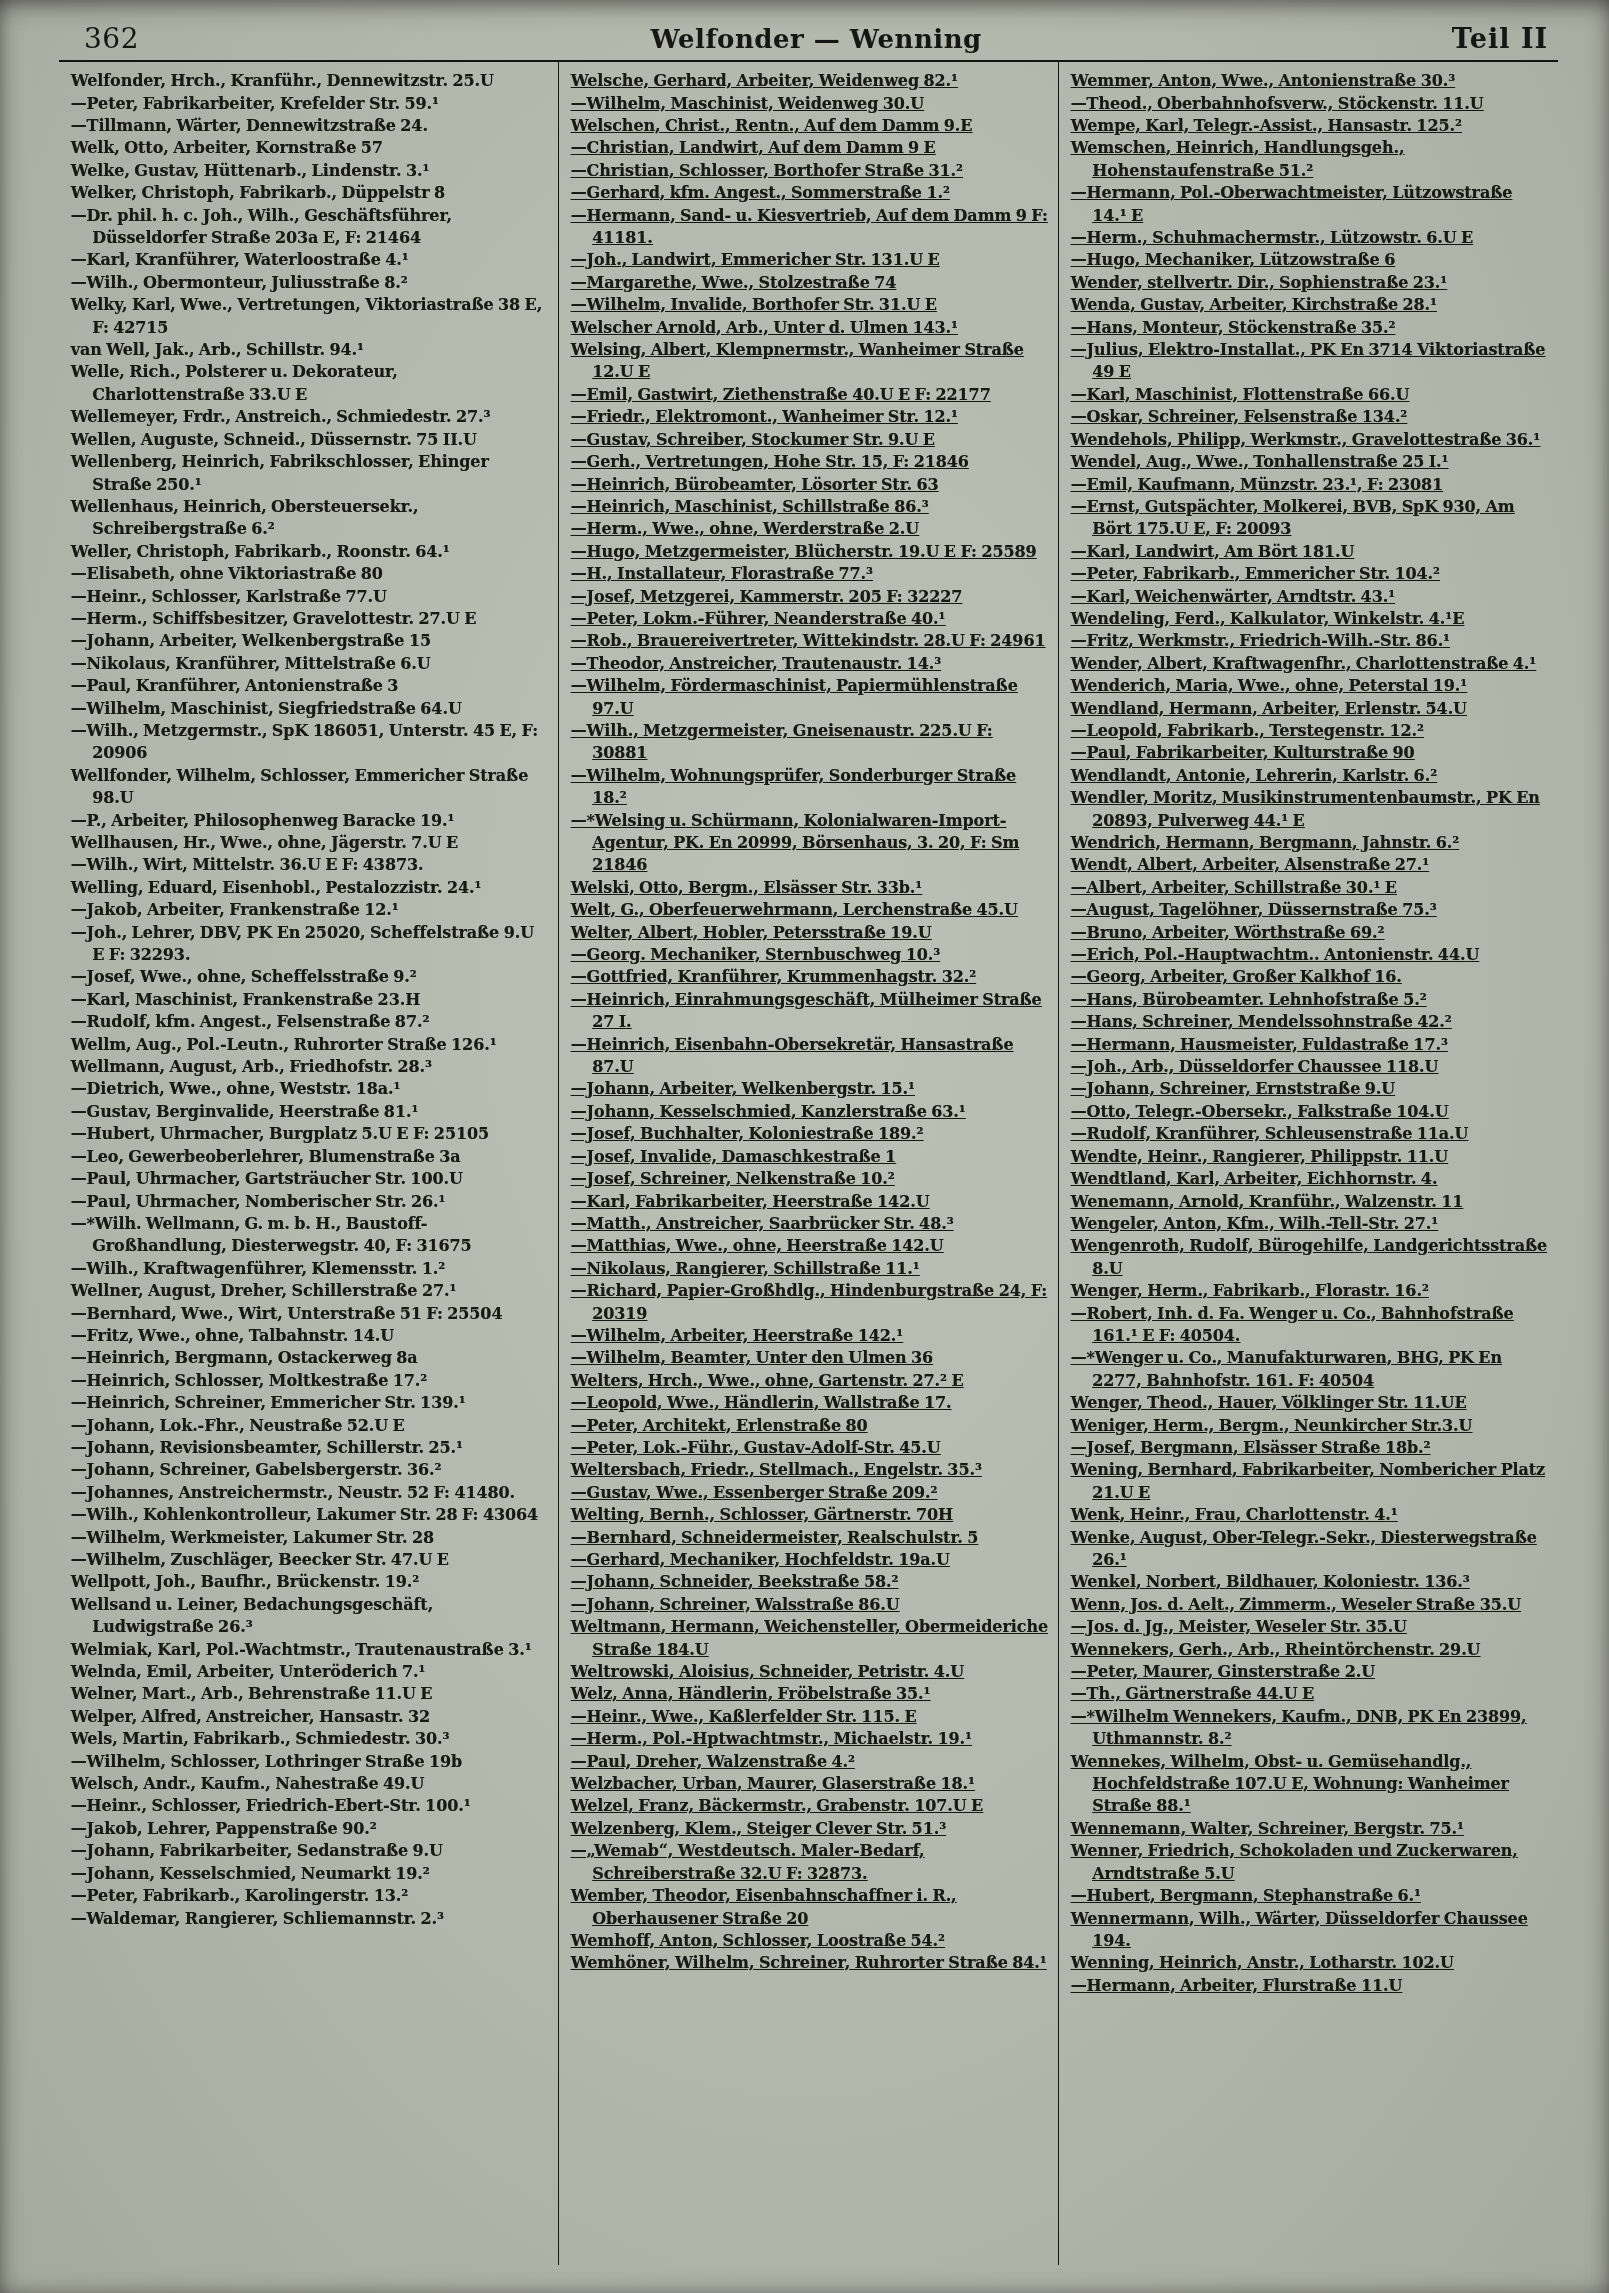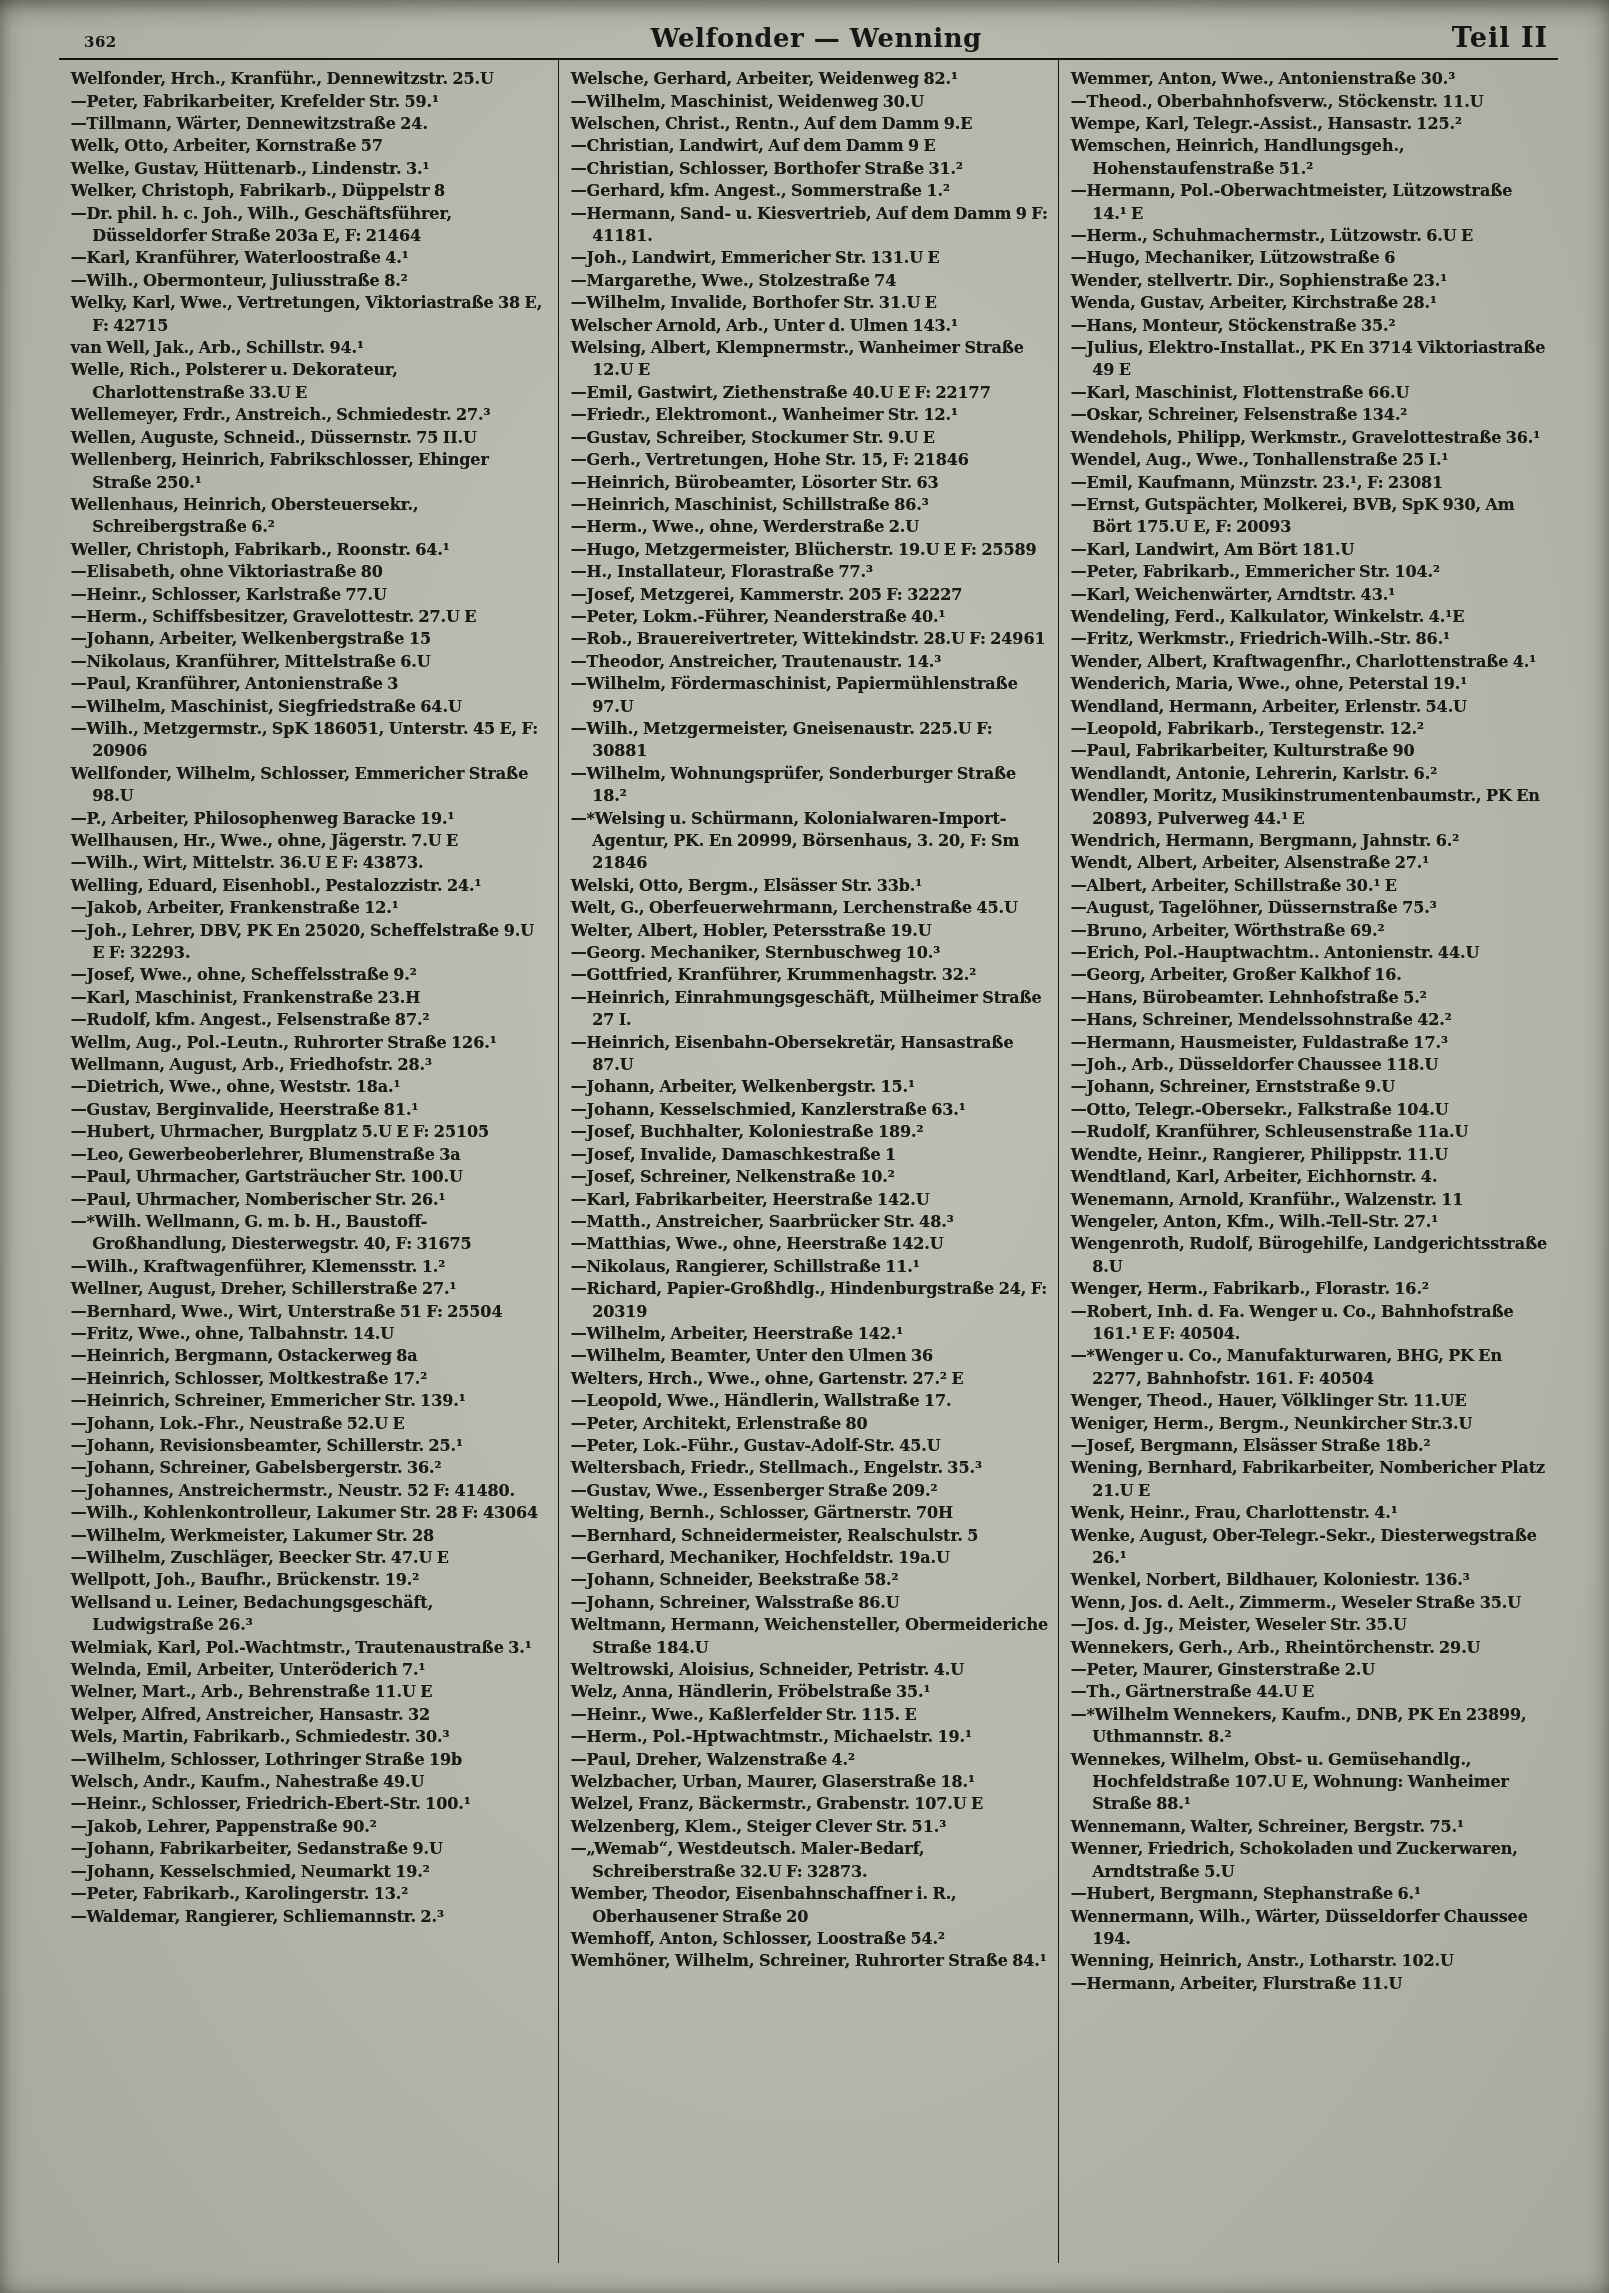--- a/index.html
+++ b/index.html
@@ -25,35 +25,35 @@
     padding:21.5px 51px 25px 59px;
     box-sizing:border-box;
   }
   .hdr{
     display:grid;
     grid-template-columns:1fr auto 1fr;
     align-items:baseline;
     padding:0 9.8px 5.9px 25px;
     border-bottom:2.4px solid #15140f;
   }
-  .hdr .l{font-size:15px;font-weight:700;justify-self:start;letter-spacing:0.5px;}
+  .hdr .l{font-size:28px;font-weight:400;justify-self:start;letter-spacing:0.5px;}
   .hdr .c{font-size:26px;font-weight:700;justify-self:center;letter-spacing:0.5px;}
   .hdr .r{font-size:27px;font-weight:700;justify-self:end;letter-spacing:1px;}
   .cols{
     display:flex;
     align-items:stretch;
     height:calc(100% - 45px);
   }
   .col{
     flex:1 1 0;
     padding:7.8px 9.8px 0 11.7px;
     box-sizing:border-box;
     overflow:hidden;
   }
-  .col + .col{border-left:1.8px solid #181712;}
+  .col + .col{border-left:1.8px solid #181712;text-decoration:underline;}
   .entry{
     font-size:16px;
     line-height:22.4px;
     font-weight:700;
     letter-spacing:-0.1px;
     word-spacing:-1px;
     padding-left:21.5px;
     text-indent:-21.5px;
     color:#191915;
     text-shadow:0 0 0.4px rgba(25,25,20,.55);

